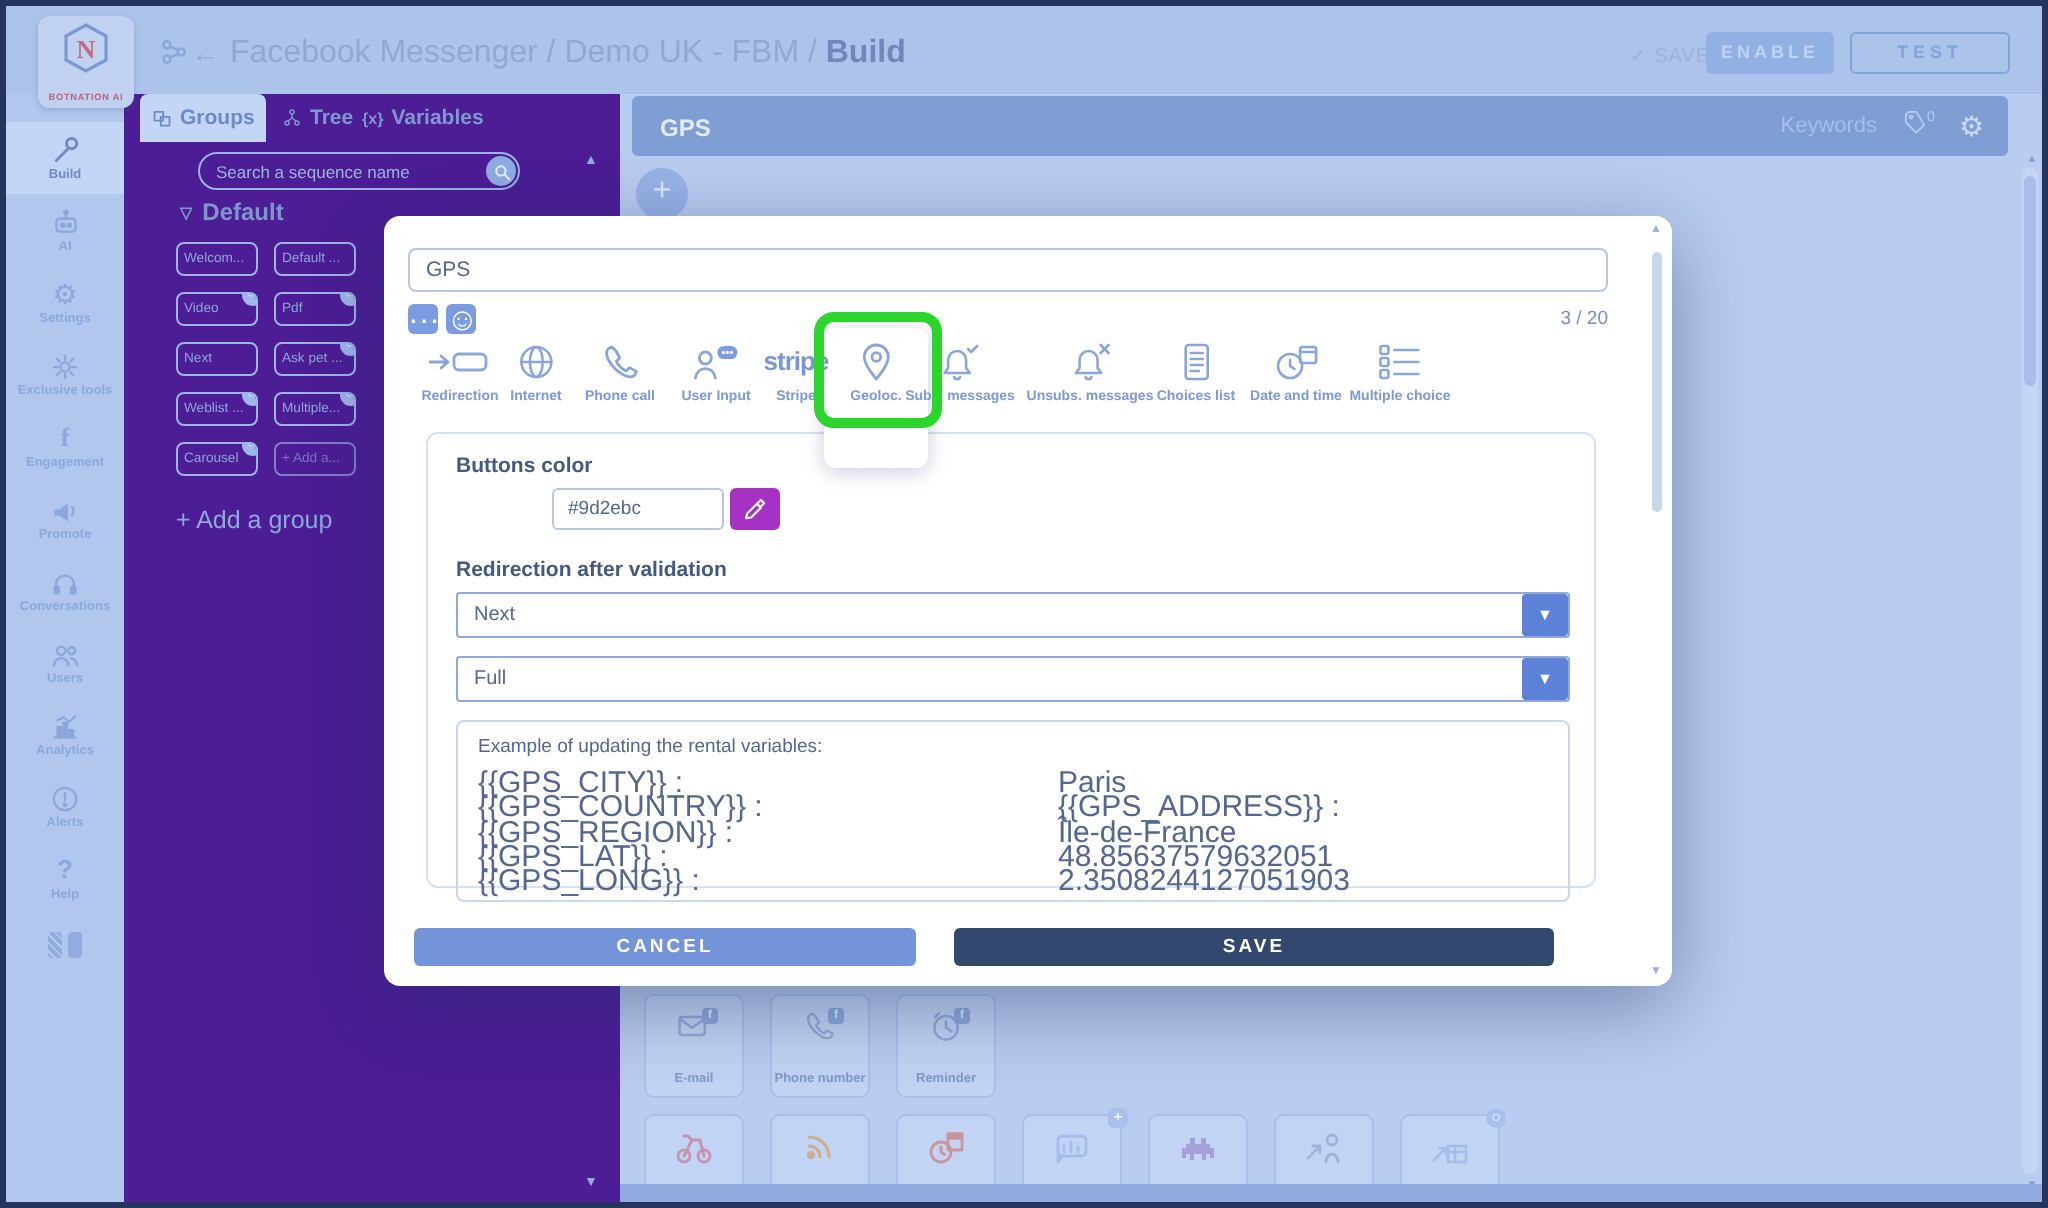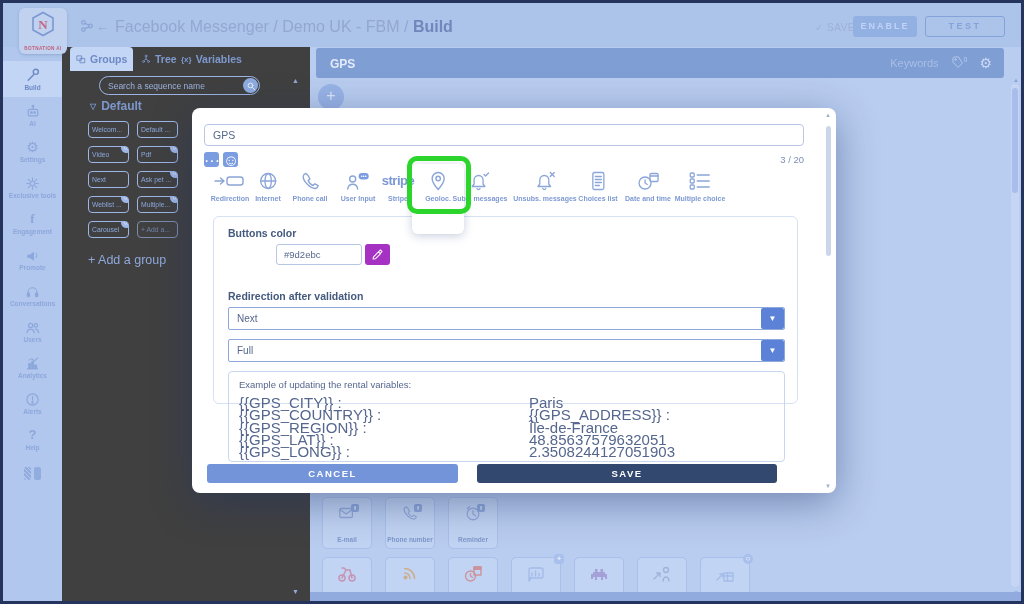--- a/index.html
+++ b/index.html
@@ -29,21 +29,21 @@
   .side-item { height:36px; display:flex; flex-direction:column; align-items:center; justify-content:center;
                color:#8CA7DB; }
   .side-item .lbl { font-size:6.5px; font-weight:bold; margin-top:1px; text-align:center; }
   .side-item.active { background:#c3d5f5; color:#6e8ac4; }
   .side-item.active .lbl { color:#6e8ac4; }
   .glyph { font-size:14px; line-height:16px; }
   .flag { display:inline-block; width:7px; height:13px; border-radius:2px; background:#8CA7DB; margin:0 1.5px; opacity:.85; }
   .flag.dotted { background:repeating-linear-gradient(45deg,#8CA7DB 0 2px,#b1c7ed 2px 3px); }
 
   
-  .panel { left:62px; top:47px; width:248px; bottom:3px; background:#404040; }
+  .panel { left:62px; top:47px; width:248px; bottom:3px; background:#4c1d95; }
   .tab { position:absolute; top:0; height:24px; display:flex; align-items:center; gap:4px;
          font-size:10.5px; color:#7e99d0; font-weight:bold; padding:0 6px; }
   .tab.active { background:#c3d6f5; border-radius:4px 4px 0 0; color:#6e8ac4; }
   .search-pill { left:37px; top:29px; width:161px; height:19px; border:1.3px solid #9cb4e3; border-radius:10px; }
   .search-pill input { position:absolute; left:8px; top:1px; width:120px; height:15px; border:none; background:transparent;
                        font-size:8.5px; color:#9db2de; font-family:inherit; outline:none; }
   .search-pill input::placeholder { color:#9db2de; }
   .mag-btn { position:absolute; right:1px; top:1px; width:15px; height:15px; border-radius:50%; background:#8fade0;
              display:flex; align-items:center; justify-content:center; }
   .group-header { left:28px; top:52px; font-size:12px; font-weight:bold; color:#7d97cc; display:flex; gap:5px; align-items:center; }
@@ -88,24 +88,24 @@
                  border-radius:4px; font-size:10.5px; color:#55678e; padding:0 8px; font-family:inherit; outline:none; }
   .mini-btn { position:absolute; top:44px; width:15px; height:15px; background:#7b9ce0; border-radius:3px;
               color:#ffffff; text-align:center; }
   .counter { position:absolute; right:32px; top:46px; font-size:9.5px; color:#7d8fb5; }
   .mtab { position:absolute; top:62px; transform:translateX(-50%); display:flex; flex-direction:column;
           align-items:center; z-index:2; }
   .mtab .mlabel { font-size:7px; font-weight:bold; color:#7e99d3; margin-top:3px; white-space:nowrap; }
   .stripe-logo { font-size:13px; font-weight:bold; color:#7b96d4; line-height:22px; letter-spacing:-.5px; }
   .sel-card { position:absolute; left:220px; top:56px; width:52px; height:70px; background:#fff; border-radius:6px;
               box-shadow:0 2px 10px rgba(60,80,140,.28); z-index:1; }
-  .content-card { position:absolute; left:21px; top:108px; width:585px; height:188px; border:1px solid #d7e1f4;
+  .content-card { position:absolute; left:21px; top:108px; width:585px; height:228px; border:1px solid #d7e1f4;
                   border-radius:6px; background:#fff; padding:10px 14px; }
   .form-label { font-size:10.5px; font-weight:bold; color:#44597e; margin-bottom:5px; }
-  .color-row { display:flex; align-items:flex-start; margin-bottom:25px;padding-left:48px; }
+  .color-row { display:flex; align-items:flex-start; margin-bottom:14px;padding-left:48px; }
   .color-input { width:86px; height:21px; border:1px solid #b8c6e6; border-radius:3px; font-size:9.5px; color:#55678e;
                  padding:0 7px; font-family:inherit; outline:none; }
   .picker-btn { width:25px; height:21px; border-radius:3px; margin-left:3px; display:flex; align-items:center; justify-content:center; }
   .dd { position:relative; width:557px; height:23px; border:1px solid #8fa8dc; border-radius:2px; margin-bottom:9px; }
   .dd .dd-val { position:absolute; left:8px; top:5px; font-size:10px; color:#55678e; }
   .dd .dd-arrow { position:absolute; right:0; top:0; width:23px; height:21px; background:#5b82d6; border-radius:2px;
                   color:#fff; font-size:8px; text-align:center; line-height:21px; }
   .example-box { width:557px; height:91px; border:1px solid #c9d6ef; border-radius:4px; padding:7px 10px; }
   .ex-title { font-size:9.5px; color:#55678e; margin-bottom:7px; }
   .ex-grid { display:grid; grid-template-columns:290px 1fr; font-size:15px; color:#55678e; line-height:12.3px; }

